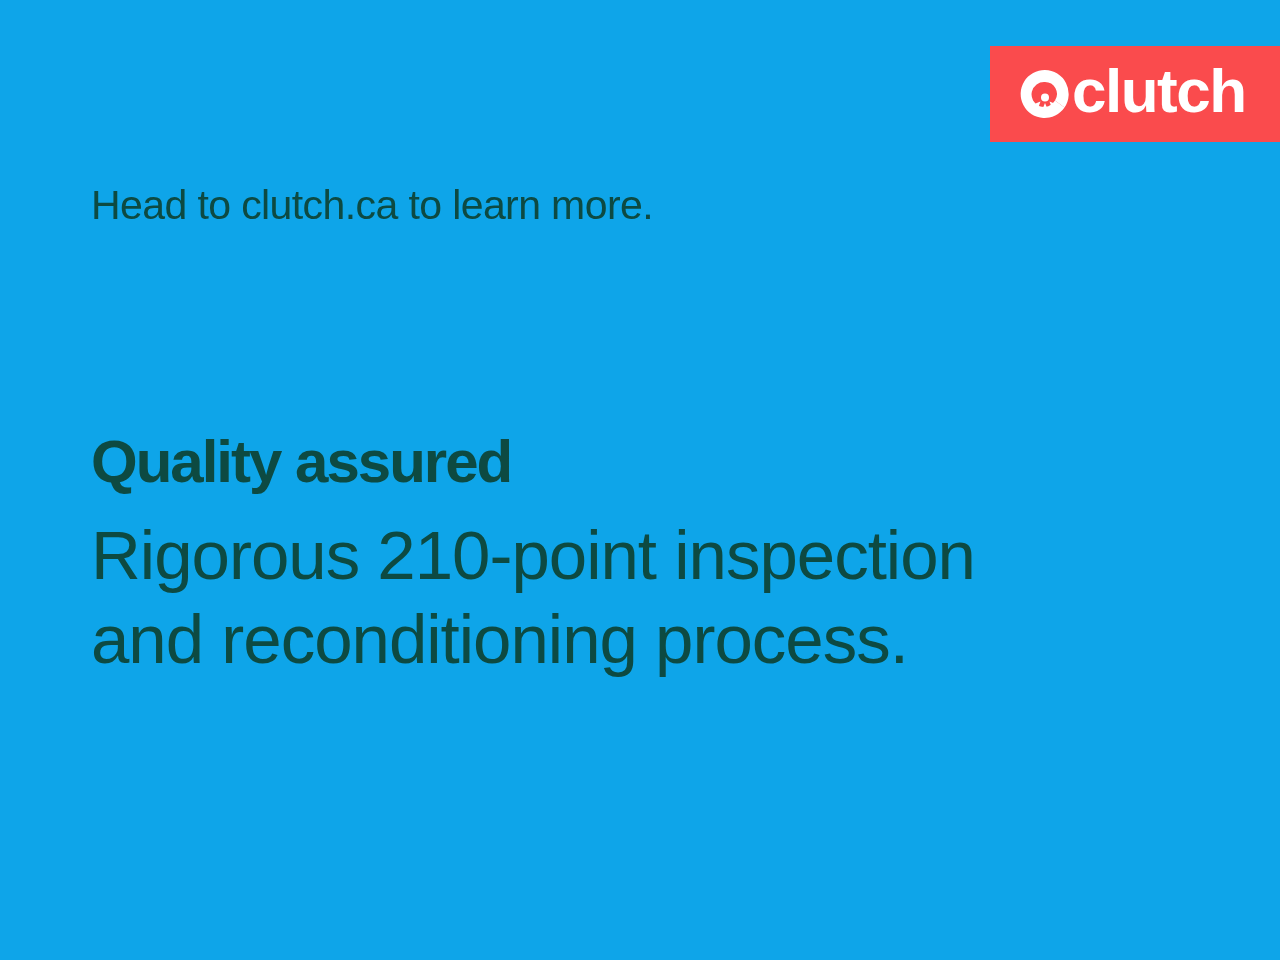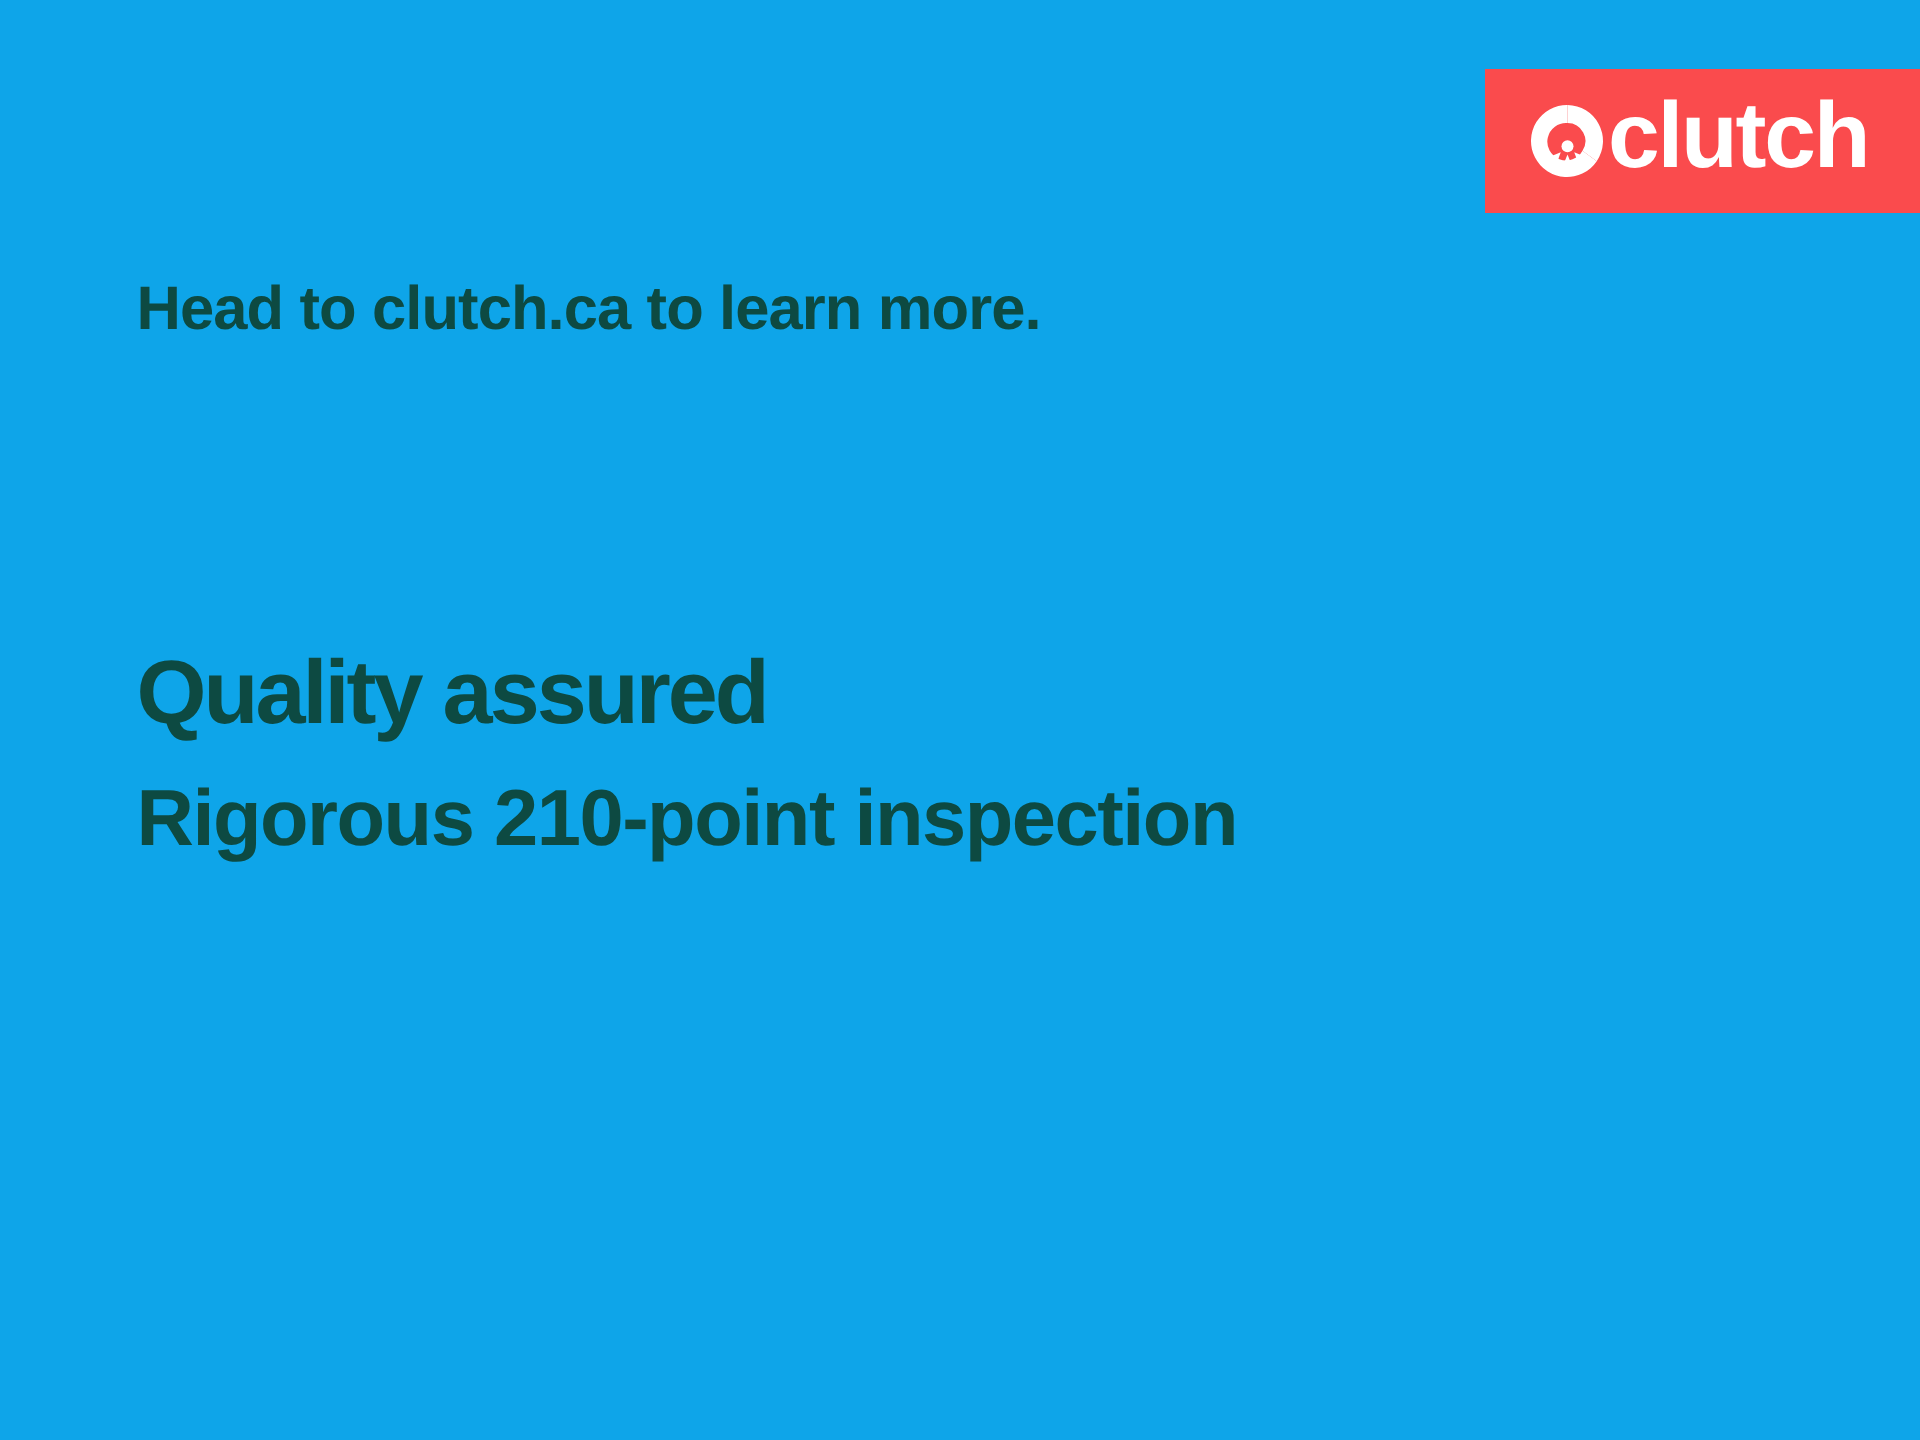--- a/index.html
+++ b/index.html
@@ -57,21 +57,21 @@
   }
 
   
   .lead-line {
     position: absolute;
     left: 91px;
     top: 181px;
     color: #0d4a42;
     font-family: "Liberation Sans", sans-serif;
     font-size: 41px;
-    font-weight: bold;
+    font-weight: normal;
     letter-spacing: -0.6px;
     line-height: 1.2;
     white-space: nowrap;
     text-align: right;
   }
 
   
   .headline-block {
     position: absolute;
     left: 91px;
@@ -84,22 +84,22 @@
     font-size: 60px;
     font-weight: bold;
     letter-spacing: -2px;
     line-height: 1.0;
     margin: 0;
     white-space: nowrap;
   }
   .subheadline {
     color: #0d4a42;
     font-family: "Liberation Sans", sans-serif;
-    font-size: 53px;
-    font-weight: bold;
+    font-size: 69px;
+    font-weight: normal;
     letter-spacing: -1px;
     line-height: 1.22;
     margin: 22px 0 0 0;
   }
   .subheadline .sub-line {
     display: block;
     white-space: nowrap;
   }
 </style>
 </head>
@@ -123,16 +123,17 @@
       <span class="wordmark-text">clutch</span>
     </div>
   </div>
 
   <div class="lead-line">Head to clutch.ca to learn more.</div>
 
   <div class="headline-block">
     <h1 class="headline">Quality assured</h1>
     <p class="subheadline">
       <span class="sub-line">Rigorous 210-point inspection</span>
+      <span class="sub-line">and reconditioning process.</span>
     </p>
   </div>
 
 </div>
 
 </body></html>

